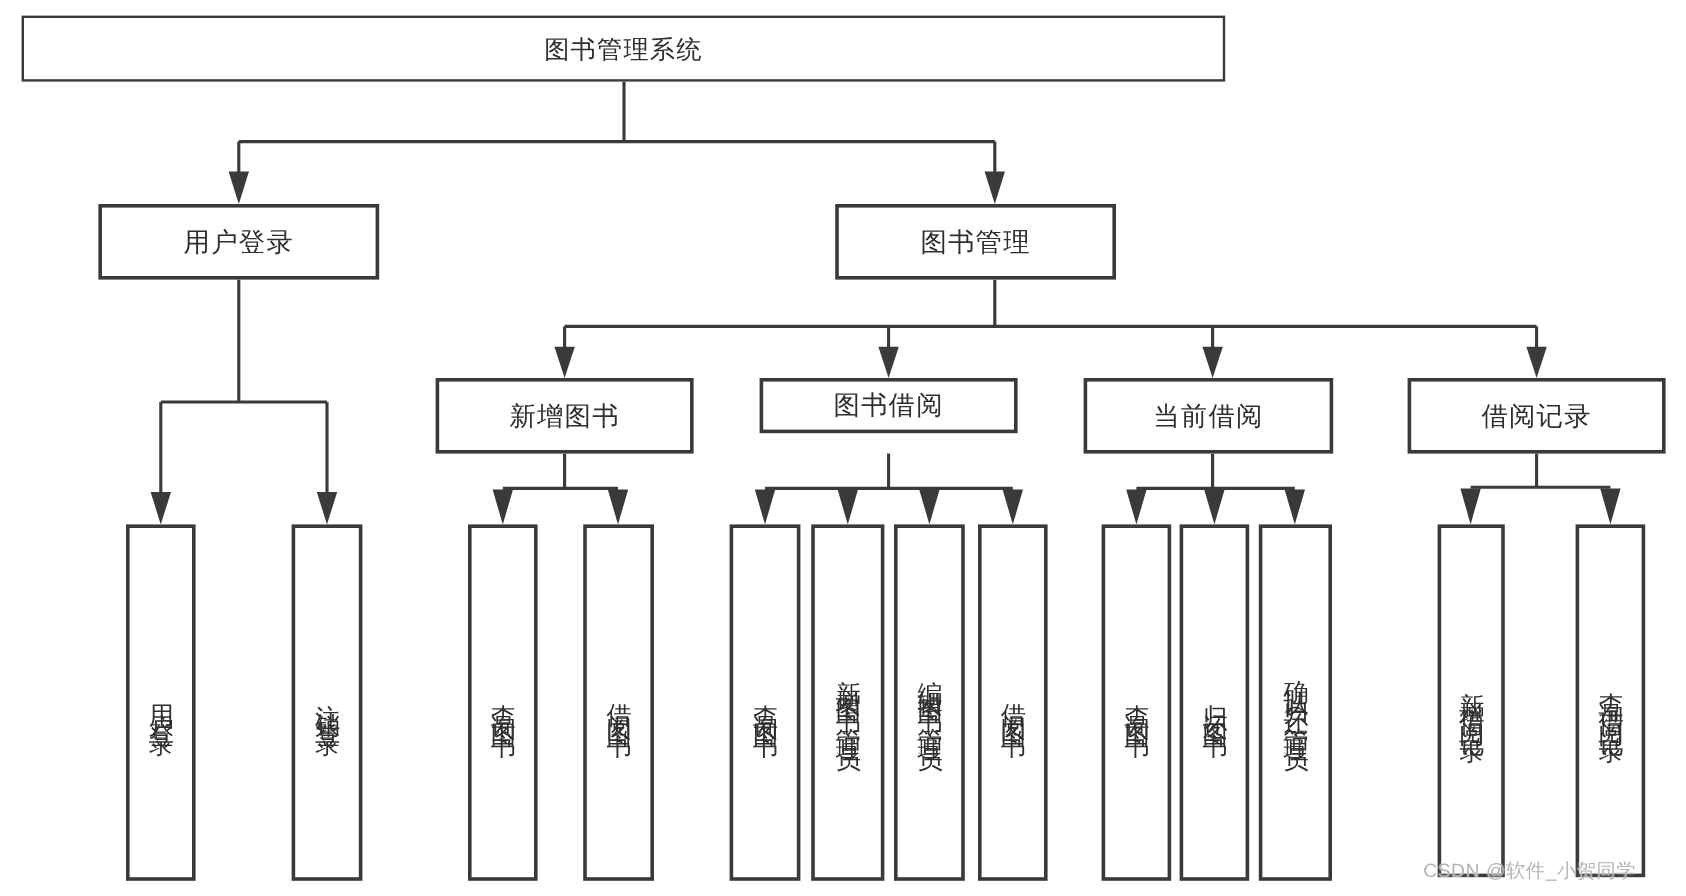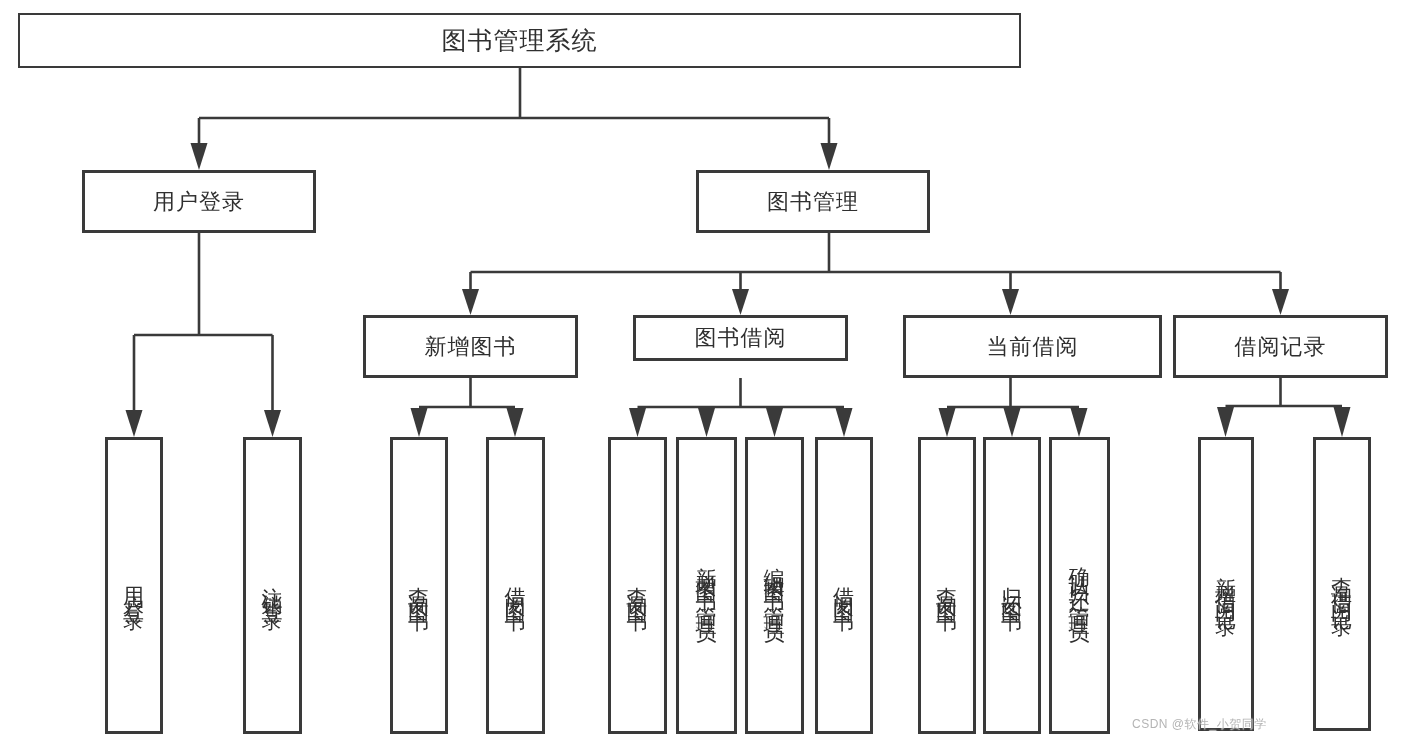--- a/index.html
+++ b/index.html
@@ -28,41 +28,41 @@
     background: #ffffff;
     border: 3px solid #3a3a3a;
     color: #2f2f2f;
     display: flex;
     align-items: center;
     justify-content: center;
     white-space: nowrap;
   }
   .node.root {
     border-width: 2.5px;
-    font-size: 25px;
+    font-size: 21px;
     letter-spacing: 1px;
   }
   .node.branch, .node.module {
     font-size: 22px;
     letter-spacing: 1px;
   }
   .node.leaf {
     font-size: 21px;
   }
   .vtext {
     writing-mode: vertical-rl;
     text-orientation: mixed;
     letter-spacing: 8px;
     line-height: 1;
   }
   .watermark {
     position: absolute;
-    left: 1132px;
+    left: 1186px;
     top: 716px;
-    font-size: 12px;
+    font-size: 16px;
     color: #b4b4b4;
     letter-spacing: 0.5px;
     white-space: nowrap;
     text-shadow: 0 0 2px rgba(255,255,255,0.9);
     z-index: 5;
   }
 </style>
 </head>
 <body>
 
@@ -125,21 +125,21 @@
   <div class="node branch" style="left:696px; top:170px; width:234px; height:63px;">
     <span>图书管理</span>
   </div>
 
   <div class="node module" style="left:363px; top:315px; width:215px; height:63px;">
     <span>新增图书</span>
   </div>
   <div class="node module" style="left:633px; top:315px; width:215px; height:46px;">
     <span>图书借阅</span>
   </div>
-  <div class="node module" style="left:903px; top:315px; width:259px; height:63px;">
+  <div class="node module" style="left:903px; top:315px; width:208px; height:63px;">
     <span>当前借阅</span>
   </div>
   <div class="node module" style="left:1173px; top:315px; width:215px; height:63px;">
     <span>借阅记录</span>
   </div>
 
   <div class="node leaf" style="left:105px; top:437px; width:58px; height:297px;">
     <span class="vtext">用户登录</span>
   </div>
   <div class="node leaf" style="left:243px; top:437px; width:59px; height:297px;">

